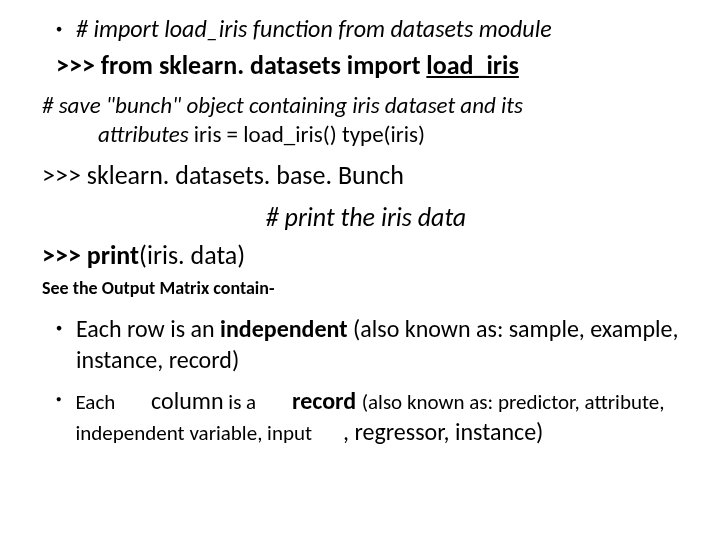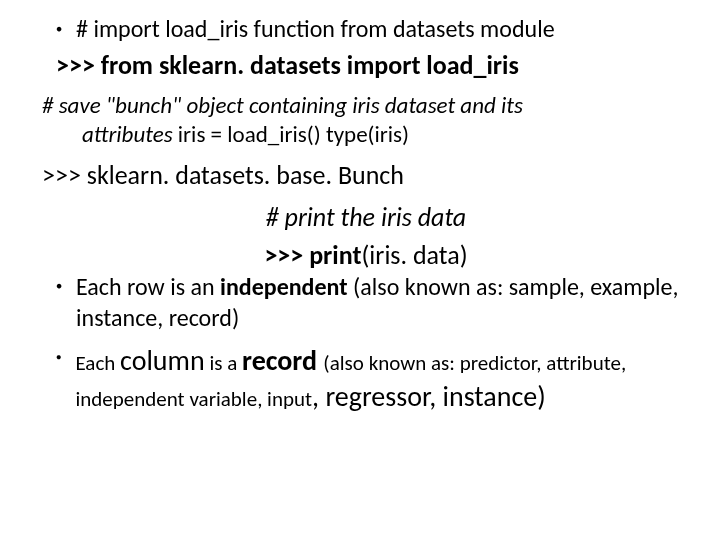--- a/index.html
+++ b/index.html
@@ -23,54 +23,53 @@
     margin: 0 0 6px 22px;
     font-size: 24px;
     line-height: 1.25;
   }
   .bullet-lg .dot {
     flex: 0 0 auto;
     margin: 10px 14px 0 0;
     font-size: 10px;
     line-height: 1;
   }
-  .italic { }
+  .italic { font-style: italic; }
   .bold { font-weight: 700; }
   .codeline {
     margin: 2px 0 10px 22px;
     font-size: 26px;
     font-weight: 700;
     line-height: 1.2;
   }
-  .underline { }
+  .underline { text-decoration: underline; }
   .comment {
     margin: 6px 0 0 8px;
     font-size: 23px;
     font-style: italic;
     line-height: 1.25;
   }
   .comment .cont {
     display: block;
-    margin-left: 40px;
+    margin-left: 56px;
   }
   .out1 {
     margin: 10px 0 0 8px;
     font-size: 26px;
     font-weight: 400;
   }
   .comment2 {
     margin: 10px 0 0 8px;
     font-size: 26px;
     font-style: italic;
     text-align: center;
   }
   .out2 {
     margin: 6px 0 0 8px;
     font-size: 26px;
-    text-align: center;
   }
   .see {
     margin: 6px 0 14px 8px;
     font-size: 18px;
     font-weight: 700;
   }
   .bullet-body {
     display: flex;
     align-items: flex-start;
     margin: 0 0 10px 22px;
@@ -89,21 +88,21 @@
     margin: 0 0 0 22px;
     font-size: 21px;
     line-height: 1.3;
   }
   .bullet-body-sm .dot {
     flex: 0 0 auto;
     margin: 9px 14px 0 0;
     font-size: 9px;
     line-height: 1;
   }
-  .lg-word { font-size: 28px; }
+  .lg-word { font-size: 24px; margin-left: 31px; }
 </style>
 </head>
 <body>
 
 <div class="slide">
 
   <div class="bullet-lg">
     <span class="dot">●</span>
     <span class="italic"># import load_iris function from datasets module</span>
   </div>
@@ -120,20 +119,21 @@
   </div>
 
   <div class="out1">&gt;&gt;&gt; sklearn. datasets. base. Bunch</div>
 
   <div class="comment2"># print the iris data</div>
 
   <div class="out2">
     <span class="bold">&gt;&gt;&gt; </span><span class="bold">print</span><span>(iris. data)</span>
   </div>
 
+  <div class="see">See the Output Matrix contain-</div>
 
   <div class="bullet-body">
     <span class="dot">●</span>
     <span>
       <span>Each </span><span>row</span><span> is an </span><span class="bold">independent</span><span> (also known as: sample, example, instance, record)</span>
     </span>
   </div>
 
   <div class="bullet-body-sm">
     <span class="dot">●</span>

